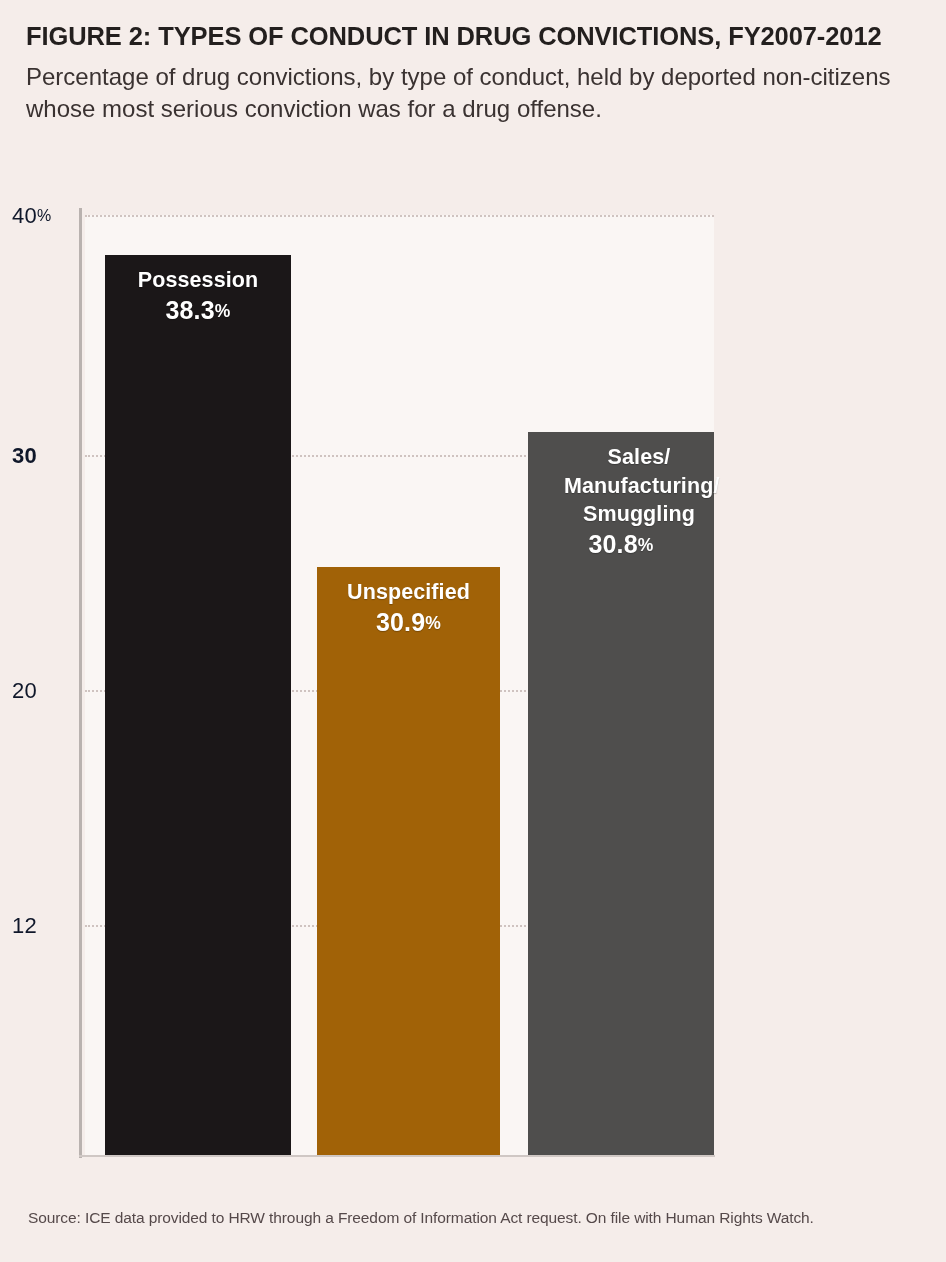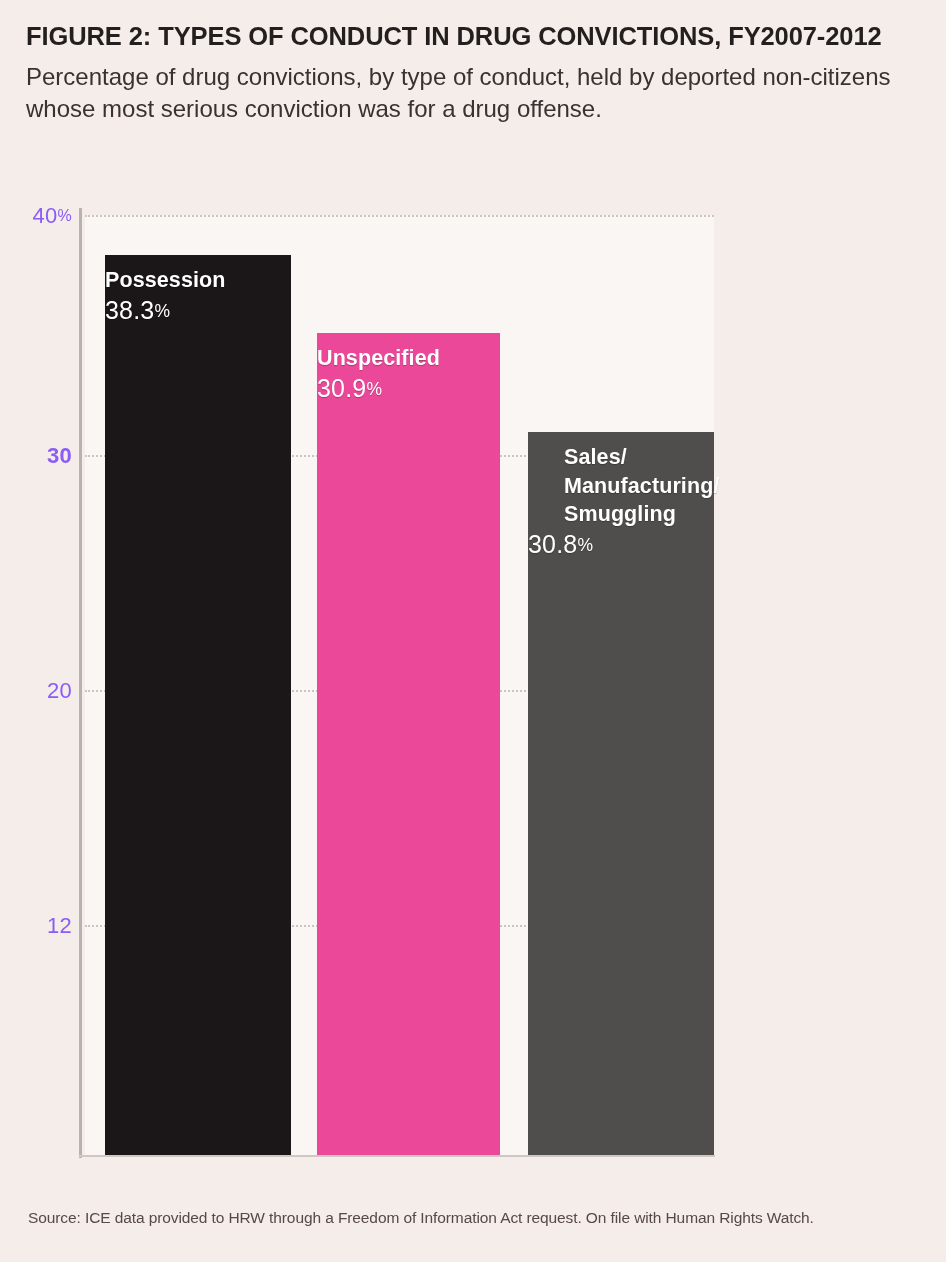--- a/index.html
+++ b/index.html
@@ -79,51 +79,50 @@
     left: 85px;
     width: 629px;
     height: 0;
     border-top: 2px dotted #cfc3c0;
   }
 
   
   .ytick {
     position: absolute;
     width: 60px;
-    text-align: right;
     font-size: 22px;
-    color: #8b5cf6;
+    color: #0f172a;
     letter-spacing: 0.3px;
   }
   .ytick .pct {
     font-size: 16px;
     vertical-align: 2px;
   }
 
   
   .bar {
     position: absolute;
     bottom: 107px; 
     box-sizing: border-box;
-    text-align: left;
+    text-align: center;
   }
   .bar-label {
     display: block;
     font-size: 21.5px;
     font-weight: bold;
     color: #ffffff;
     line-height: 1.33;
     padding-top: 11px;
     letter-spacing: 0.1px;
     text-shadow: 0 1px 1px rgba(0,0,0,0.25);
   }
   .bar-value {
     display: block;
     font-size: 25px;
-    font-weight: normal;
+    font-weight: bold;
     color: #ffffff;
     line-height: 1.25;
     letter-spacing: 0.2px;
     text-shadow: 0 1px 1px rgba(0,0,0,0.25);
   }
   .bar-value .pct {
     font-size: 17.5px;
     vertical-align: 2px;
   }
 
@@ -161,21 +160,21 @@
   <div class="ytick" style="left:12px; top:913px;"><span>12</span></div>
 
   <div class="axis-line"></div>
   <div class="baseline"></div>
 
   <div class="bar" style="left:105px; width:186px; height:900px; background:#1b1718;">
     <span class="bar-label">Possession</span>
     <span class="bar-value"><span>38.3</span><span class="pct">%</span></span>
   </div>
 
-  <div class="bar" style="left:317px; width:183px; height:822px; background:#ec4899;">
+  <div class="bar" style="left:317px; width:183px; height:588px; background:#a16207;">
     <span class="bar-label">Unspecified</span>
     <span class="bar-value"><span>30.9</span><span class="pct">%</span></span>
   </div>
 
   <div class="bar" style="left:528px; width:186px; height:723px; background:#4f4e4d;">
     <span class="bar-label" style="white-space:pre-line;padding-left:36px;">Sales/
 Manufacturing/
 Smuggling</span>
     <span class="bar-value"><span>30.8</span><span class="pct">%</span></span>
   </div>

